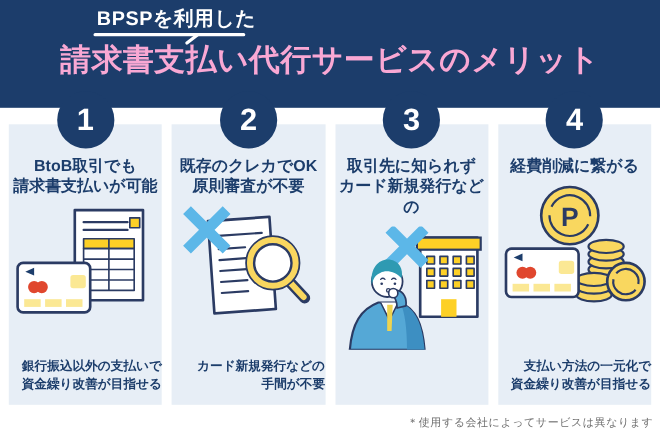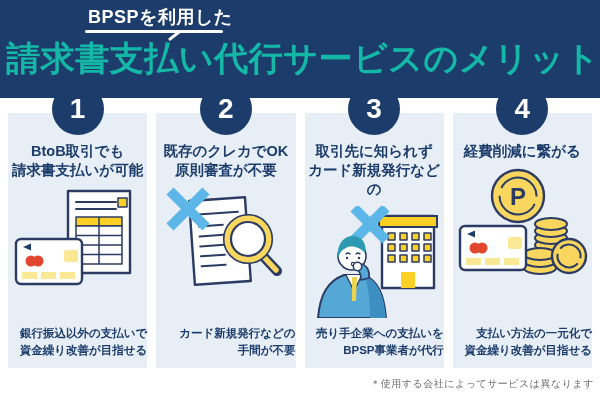--- a/index.html
+++ b/index.html
@@ -8,21 +8,21 @@
     --suit-blue:#55a8d6; --hair-teal:#2e9ab2; --tie-yellow:#eed34f; --footnote-gray:#6e6e6e;
   }
   *{margin:0;padding:0;box-sizing:border-box}
   html,body{width:600px;height:400px}
   body{font-family:"Liberation Sans","DejaVu Sans",sans-serif;}
   .poster{position:relative;width:600px;height:400px;background:#ffffff;overflow:hidden}
   .header{position:absolute;left:0;top:0;width:600px;height:98px;background:var(--navy)}
   .tagline{position:absolute;left:88px;top:5px;font-size:18px;font-weight:bold;color:#fff;letter-spacing:.5px}
   .tagline-underline{position:absolute;left:85px;top:30px;width:138px;height:2.5px;background:#fff;border-radius:2px}
   .tagline-slash{position:absolute;left:167px;top:34px;width:15px;height:2.5px;background:#fff;border-radius:2px;transform:rotate(-38deg)}
-  .title{position:absolute;left:0;top:36px;width:100%;text-align:right;font-size:34px;font-weight:bold;color:#14b8a6;letter-spacing:.5px}
+  .title{position:absolute;left:0;top:36px;width:100%;text-align:center;font-size:28px;font-weight:bold;color:#f9a8d4;letter-spacing:.5px}
   .cards{position:absolute;left:8px;top:83px;width:584px;height:285px;display:flex;gap:9px}
   .col{flex:1;position:relative}
   .card{position:absolute;left:0;right:0;top:30px;bottom:0;background:var(--card-bg)}
   .num{position:absolute;top:0;left:50%;margin-left:-26px;width:52px;height:52px;border-radius:50%;
        background:var(--navy);color:#fff;font-size:28px;font-weight:bold;display:flex;align-items:center;justify-content:center;z-index:2}
   .card-title{margin-top:29px;text-align:center;font-size:14.5px;font-weight:bold;color:var(--navy);line-height:1.32}
   .illust{display:block;margin:7px auto 0 auto}
   .caption{position:absolute;left:0;right:0;bottom:9px;text-align:right;font-size:11.5px;font-weight:bold;color:var(--navy);line-height:1.5}
   .footnote{position:absolute;right:6px;top:377px;font-size:10px;color:var(--footnote-gray);letter-spacing:.5px}
   
@@ -146,24 +146,20 @@
             <circle class="f-w" cx="44" cy="50" r="14" stroke="var(--outline)" stroke-width="1.6"></circle>
             <path d="M30,53 C28,37 37,29 46,30 C55,31 59,39 57,47 C52,41 43,39 38,42 C33,44 31,48 30,53 Z" fill="var(--hair-teal)"></path>
             <path class="f-no" d="M38,48 q2,-2 4,0 M48,48 q2,-2 4,0" stroke="var(--outline)" stroke-width="1.2" stroke-linecap="round"></path>
             <circle cx="39" cy="52" r="1.2" fill="var(--outline)"></circle>
             <circle cx="51" cy="52" r="1.2" fill="var(--outline)"></circle>
             <circle class="f-no" cx="45" cy="58" r="1.6" stroke="var(--outline)" stroke-width="1.2"></circle>
             <path d="M53,58 C59,59 62,65 61,72 L53,74 C53,68 51,64 48,62 Z" fill="var(--suit-blue)" stroke="var(--outline)" stroke-width="1.6" stroke-linejoin="round"></path>
             <circle class="f-w" cx="49.5" cy="60.5" r="4.2" stroke="var(--outline)" stroke-width="1.5"></circle>
           </g>
         </svg>
-        <div class="caption">
-          <div>売り手企業への支払いを</div>
-          <div>BPSP事業者が代行</div>
-        </div>
       </div>
     </div>
 
     <div class="col">
       <div class="num">4</div>
       <div class="card">
         <div class="card-title">
           <div>経費削減に繋がる</div>
         </div>
         <svg class="illust" width="132" height="112" viewBox="0 0 132 112">

